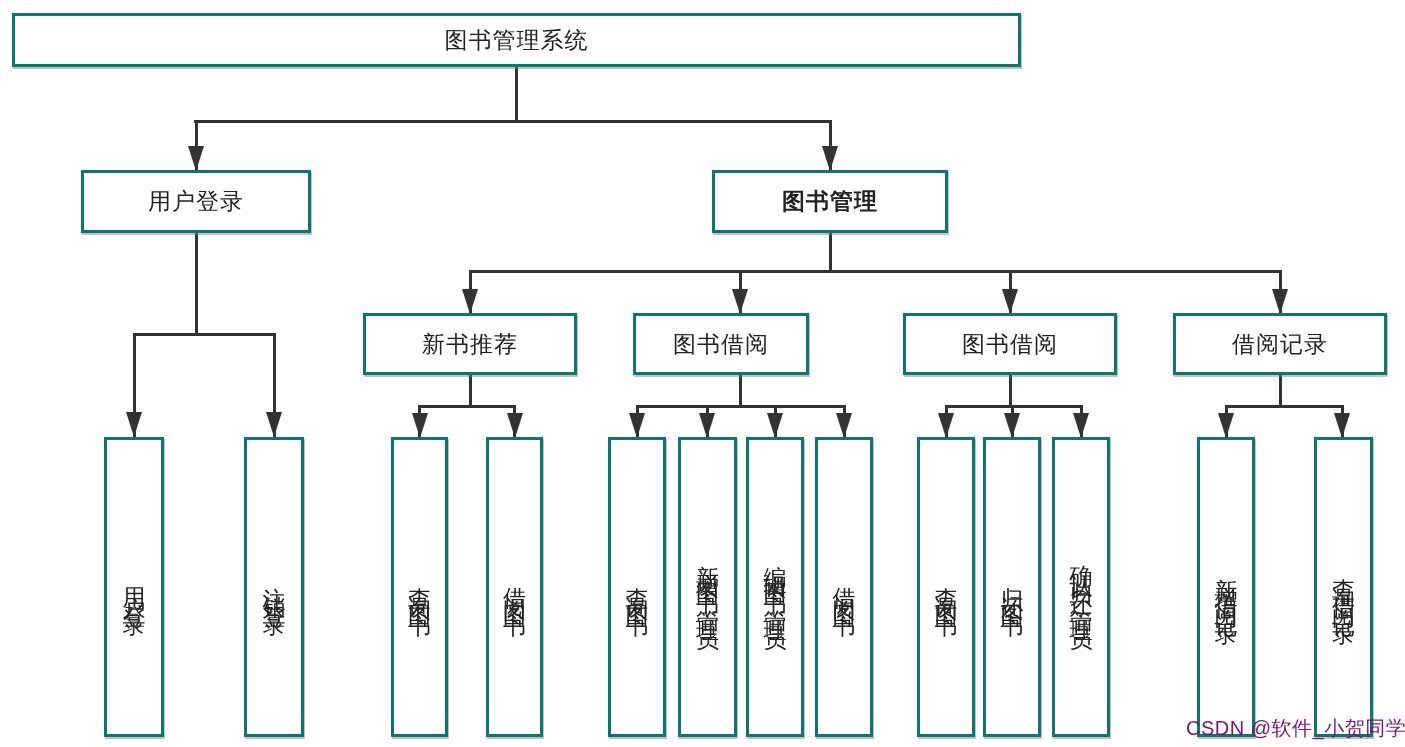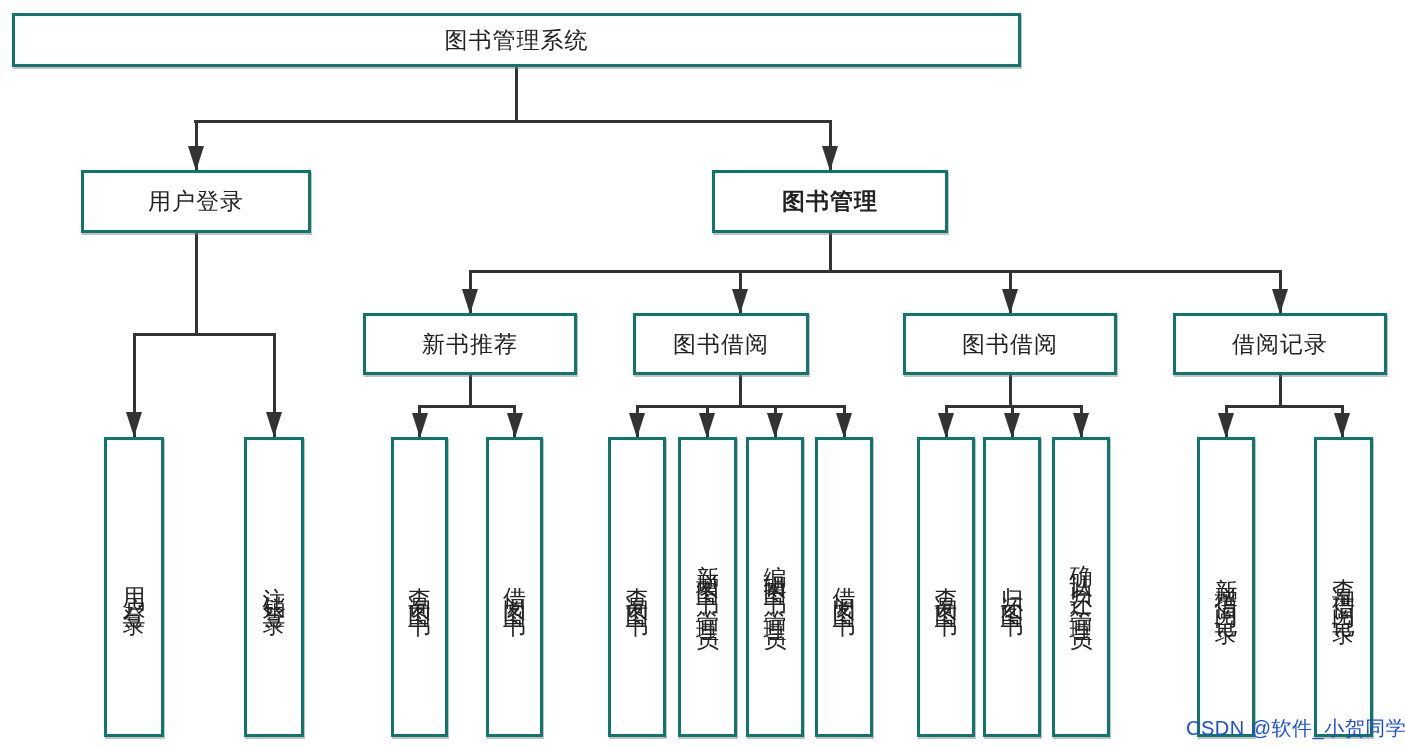--- a/index.html
+++ b/index.html
@@ -43,21 +43,21 @@
     width: 0; height: 0;
     border-left: 8px solid transparent;
     border-right: 8px solid transparent;
     border-top: 25px solid #333333;
   }
   .watermark {
     position: absolute;
     left: 1186px;
     top: 715px;
     font-size: 20px;
-    color: #1d4ed8;
+    color: #701a75;
     white-space: nowrap;
     z-index: 5;
     letter-spacing: 0.5px;
   }
 </style>
 </head>
 <body>
 
 <div class="canvas">
 

